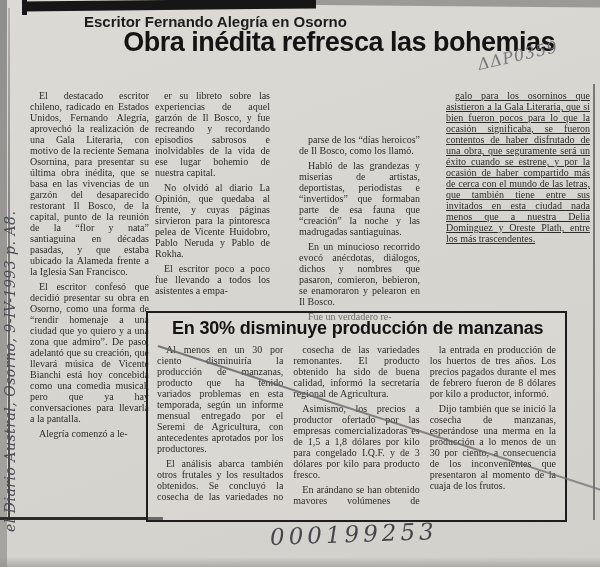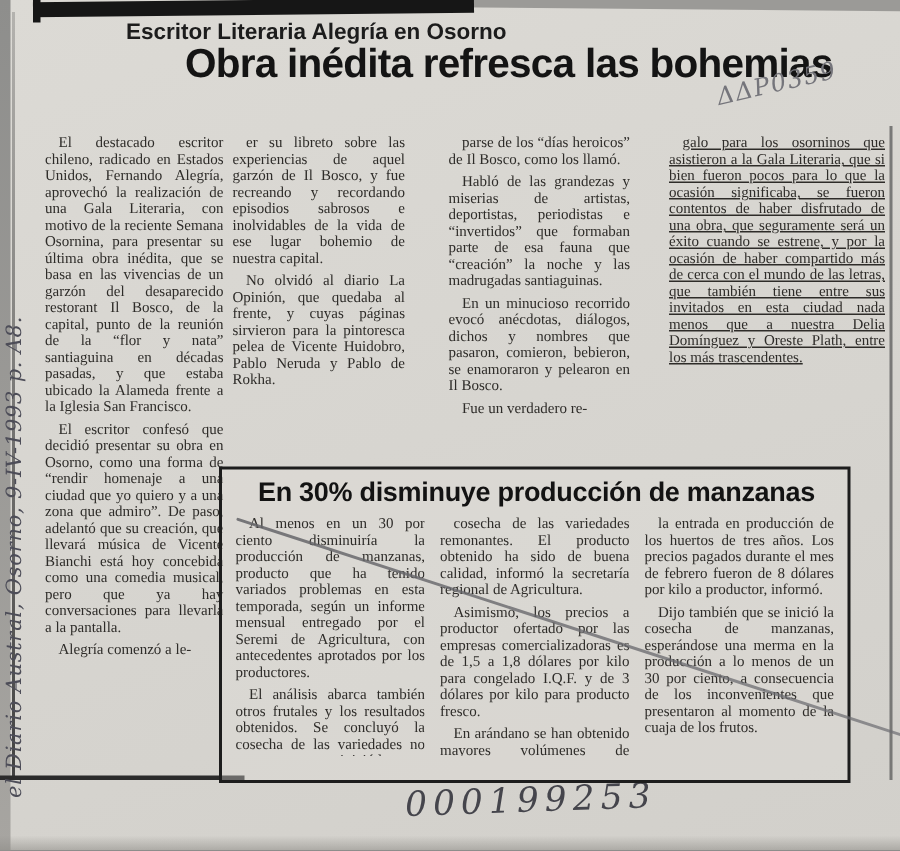--- a/index.html
+++ b/index.html
@@ -37,21 +37,21 @@
   .margin-note{position:absolute;left:2px;top:66px;width:22px;height:466px;
     writing-mode:vertical-rl;transform:rotate(180deg);white-space:nowrap;
     font-size:14px;letter-spacing:.5px;color:#4d4d58;}
   .code-bottom{position:absolute;left:270px;top:521px;transform:rotate(-2deg);
     font-size:23px;letter-spacing:4px;color:#45454c;}
 
   
   .col{position:absolute;top:90px;overflow:hidden;font-size:10px;line-height:11px;}
   .col-1{left:30px;width:119px;height:430px;}
   .col-2{left:155px;width:115px;height:220px;}
-  .col-3{left:299px;width:121px;height:220px;}
+  .col-3{left:299px;width:121px;height:220px;margin-top:44px;}
   .col-4{left:446px;width:144px;height:220px;text-decoration:underline;}
   .para{margin:0 0 4px 0;text-indent:9px;text-align:justify;}
   .subhead{text-align:center;font-weight:bold;font-size:10px;line-height:12px;
     margin:6px 0 6px 0;letter-spacing:.2px;}
 
   
   .inset{position:absolute;left:146px;top:311px;width:421px;height:211px;
     border:2px solid #1d1d1d;background:rgba(226,224,219,.35);box-sizing:border-box;overflow:hidden;}
   .inset-title{font-family:"Liberation Sans",sans-serif;font-weight:bold;
     font-size:18px;color:#131313;padding:5px 10px 4px 24px;letter-spacing:-0.2px;}
@@ -70,39 +70,40 @@
 
   <div class="scan-left"></div>
   <div class="scan-top"></div>
   <div class="marker-top"></div>
   <div class="marker-nub"></div>
   <div class="frame-left"></div>
   <div class="frame-bottom"></div>
   <div class="frame-right"></div>
   <div class="paper-bottom-shadow"></div>
 
-  <div class="kicker">Escritor Literaria Alegría en Osorno</div>
+  <div class="kicker">Escritor Fernando Alegría en Osorno</div>
   <div class="headline">
     <div>Obra inédita refresca las bohemias</div>
   </div>
 
   <div class="hand code-top">ΔΔP0359</div>
   <div class="hand margin-note">el Diario Austral, Osorno, 9-IV-1993 p. A8.</div>
   <div class="hand code-bottom">000199253</div>
 
   <div class="col col-1">
     <div>
         <p class="para">El destacado escritor chileno, radicado en Estados Unidos, Fernando Alegría, aprovechó la realización de una Gala Literaria, con motivo de la reciente Semana Osornina, para presentar su última obra inédita, que se basa en las vivencias de un garzón del desaparecido restorant Il Bosco, de la capital, punto de la reunión de la “flor y nata” santiaguina en décadas pasadas, y que estaba ubicado la Alameda frente a la Iglesia San Francisco.</p>
         <p class="para">El escritor confesó que decidió presentar su obra en Osorno, como una forma de “rendir homenaje a una ciudad que yo quiero y a una zona que admiro”. De paso, adelantó que su creación, que llevará música de Vicente Bianchi está hoy concebida como una comedia musical, pero que ya hay conversaciones para llevarla a la pantalla.</p>
       </div>
     <p class="para">Alegría comenzó a le-</p>
   </div>
   <div class="col col-2">
       <p class="para">er su libreto sobre las experiencias de aquel garzón de Il Bosco, y fue recreando y recordando episodios sabrosos e inolvidables de la vida de ese lugar bohemio de nuestra capital.</p>
       <p class="para">No olvidó al diario La Opinión, que quedaba al frente, y cuyas páginas sirvieron para la pintoresca pelea de Vicente Huidobro, Pablo Neruda y Pablo de Rokha.</p>
+      <p class="para">El escritor poco a poco fue llevando a todos los asistentes a empa-</p>
     </div>
   <div class="col col-3">
       <p class="para">parse de los “días heroicos” de Il Bosco, como los llamó.</p>
       <p class="para">Habló de las grandezas y miserias de artistas, deportistas, periodistas e “invertidos” que formaban parte de esa fauna que “creación” la noche y las madrugadas santiaguinas.</p>
       <p class="para">En un minucioso recorrido evocó anécdotas, diálogos, dichos y nombres que pasaron, comieron, bebieron, se enamoraron y pelearon en Il Bosco.</p>
       <p class="para">Fue un verdadero re-</p>
     </div>
   <div class="col col-4">
       <p class="para">galo para los osorninos que asistieron a la Gala Literaria, que si bien fueron pocos para lo que la ocasión significaba, se fueron contentos de haber disfrutado de una obra, que seguramente será un éxito cuando se estrene, y por la ocasión de haber compartido más de cerca con el mundo de las letras, que también tiene entre sus invitados en esta ciudad nada menos que a nuestra Delia Domínguez y Oreste Plath, entre los más trascendentes.</p>
     </div>

